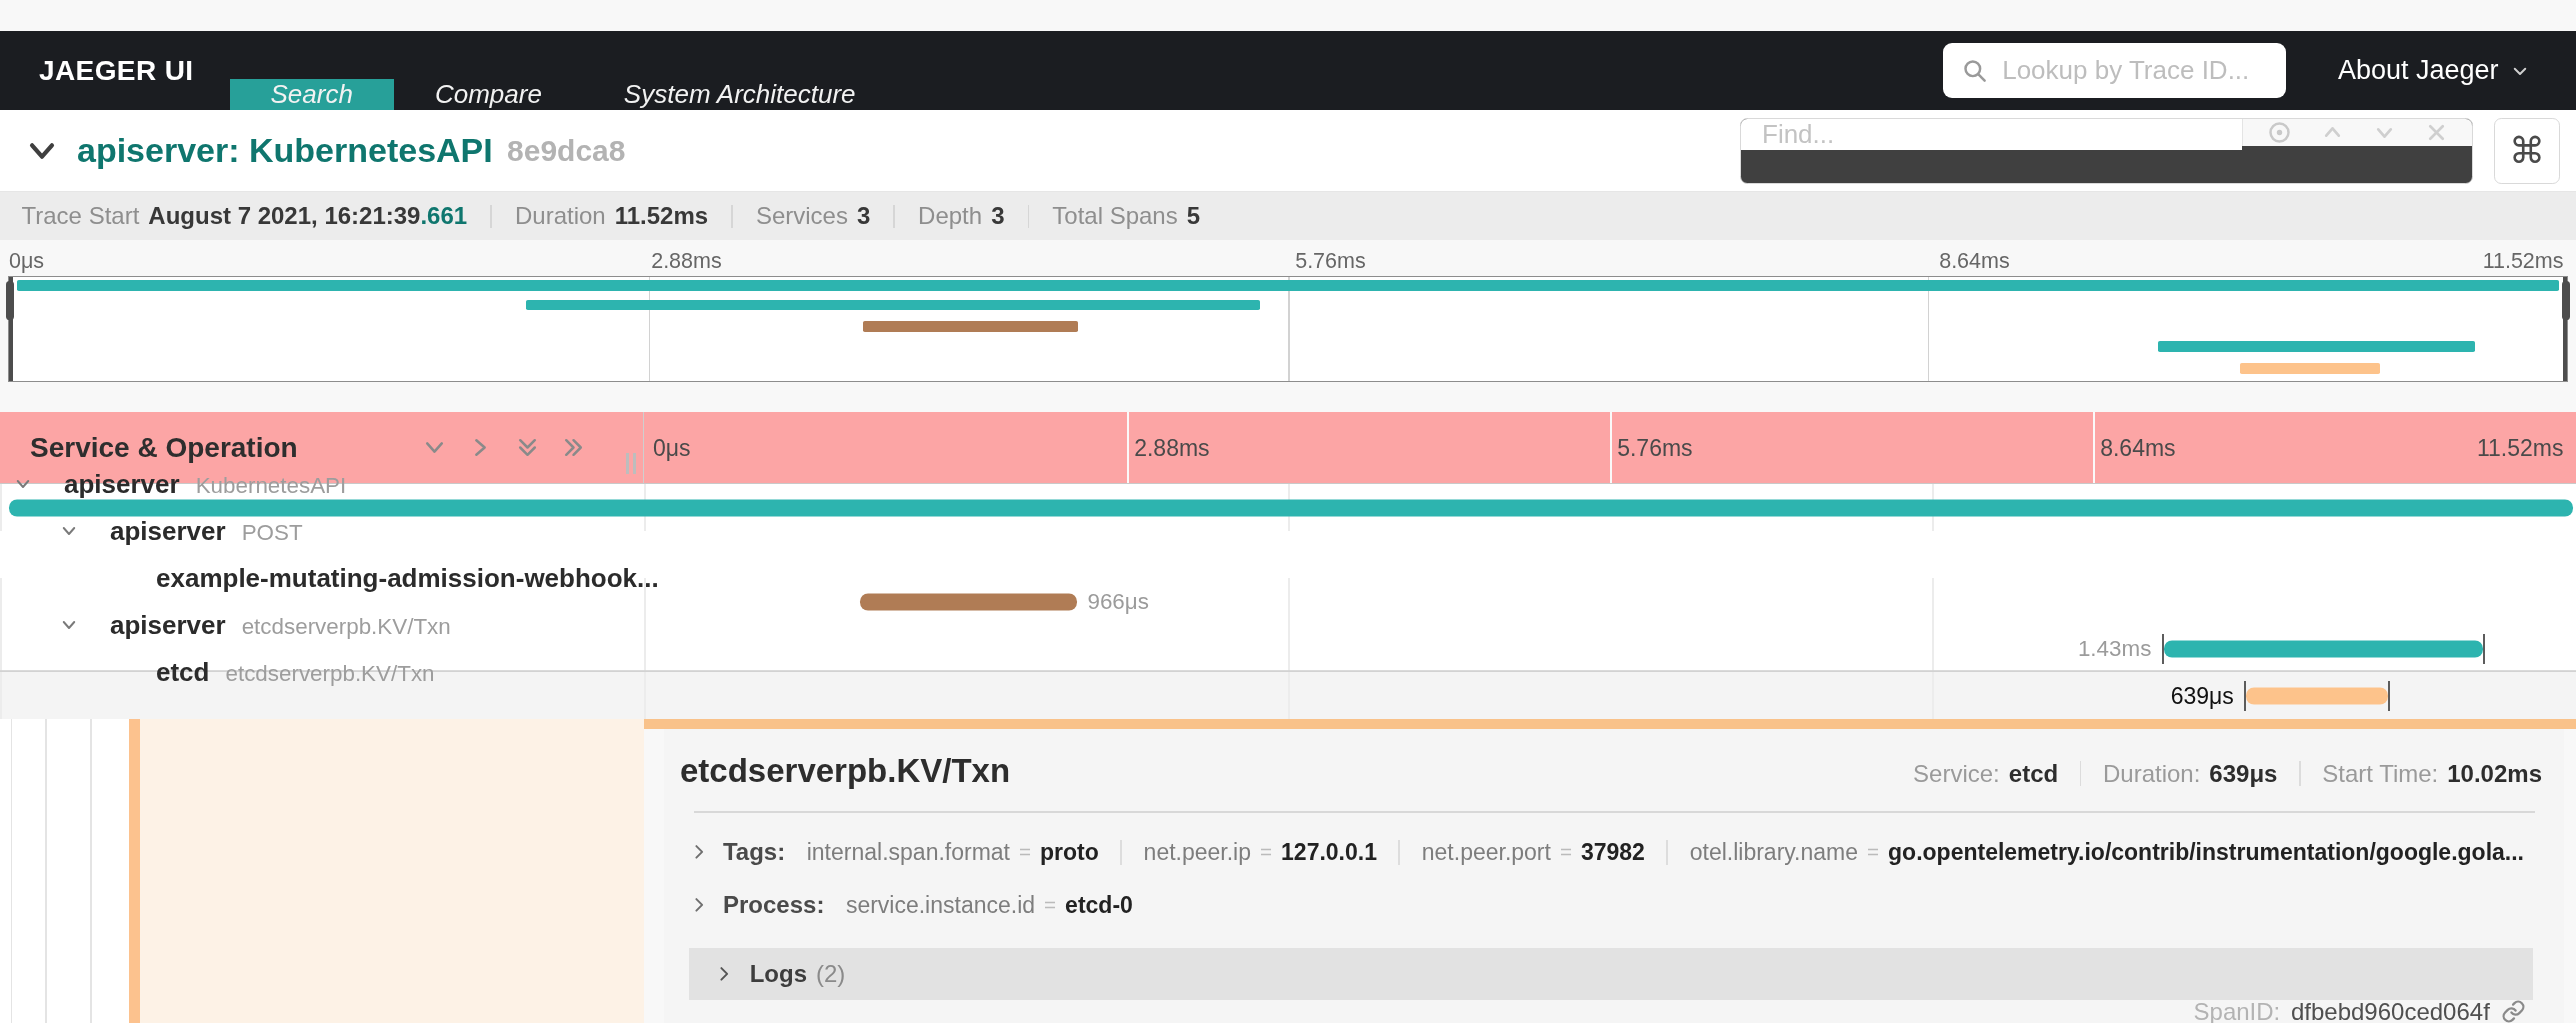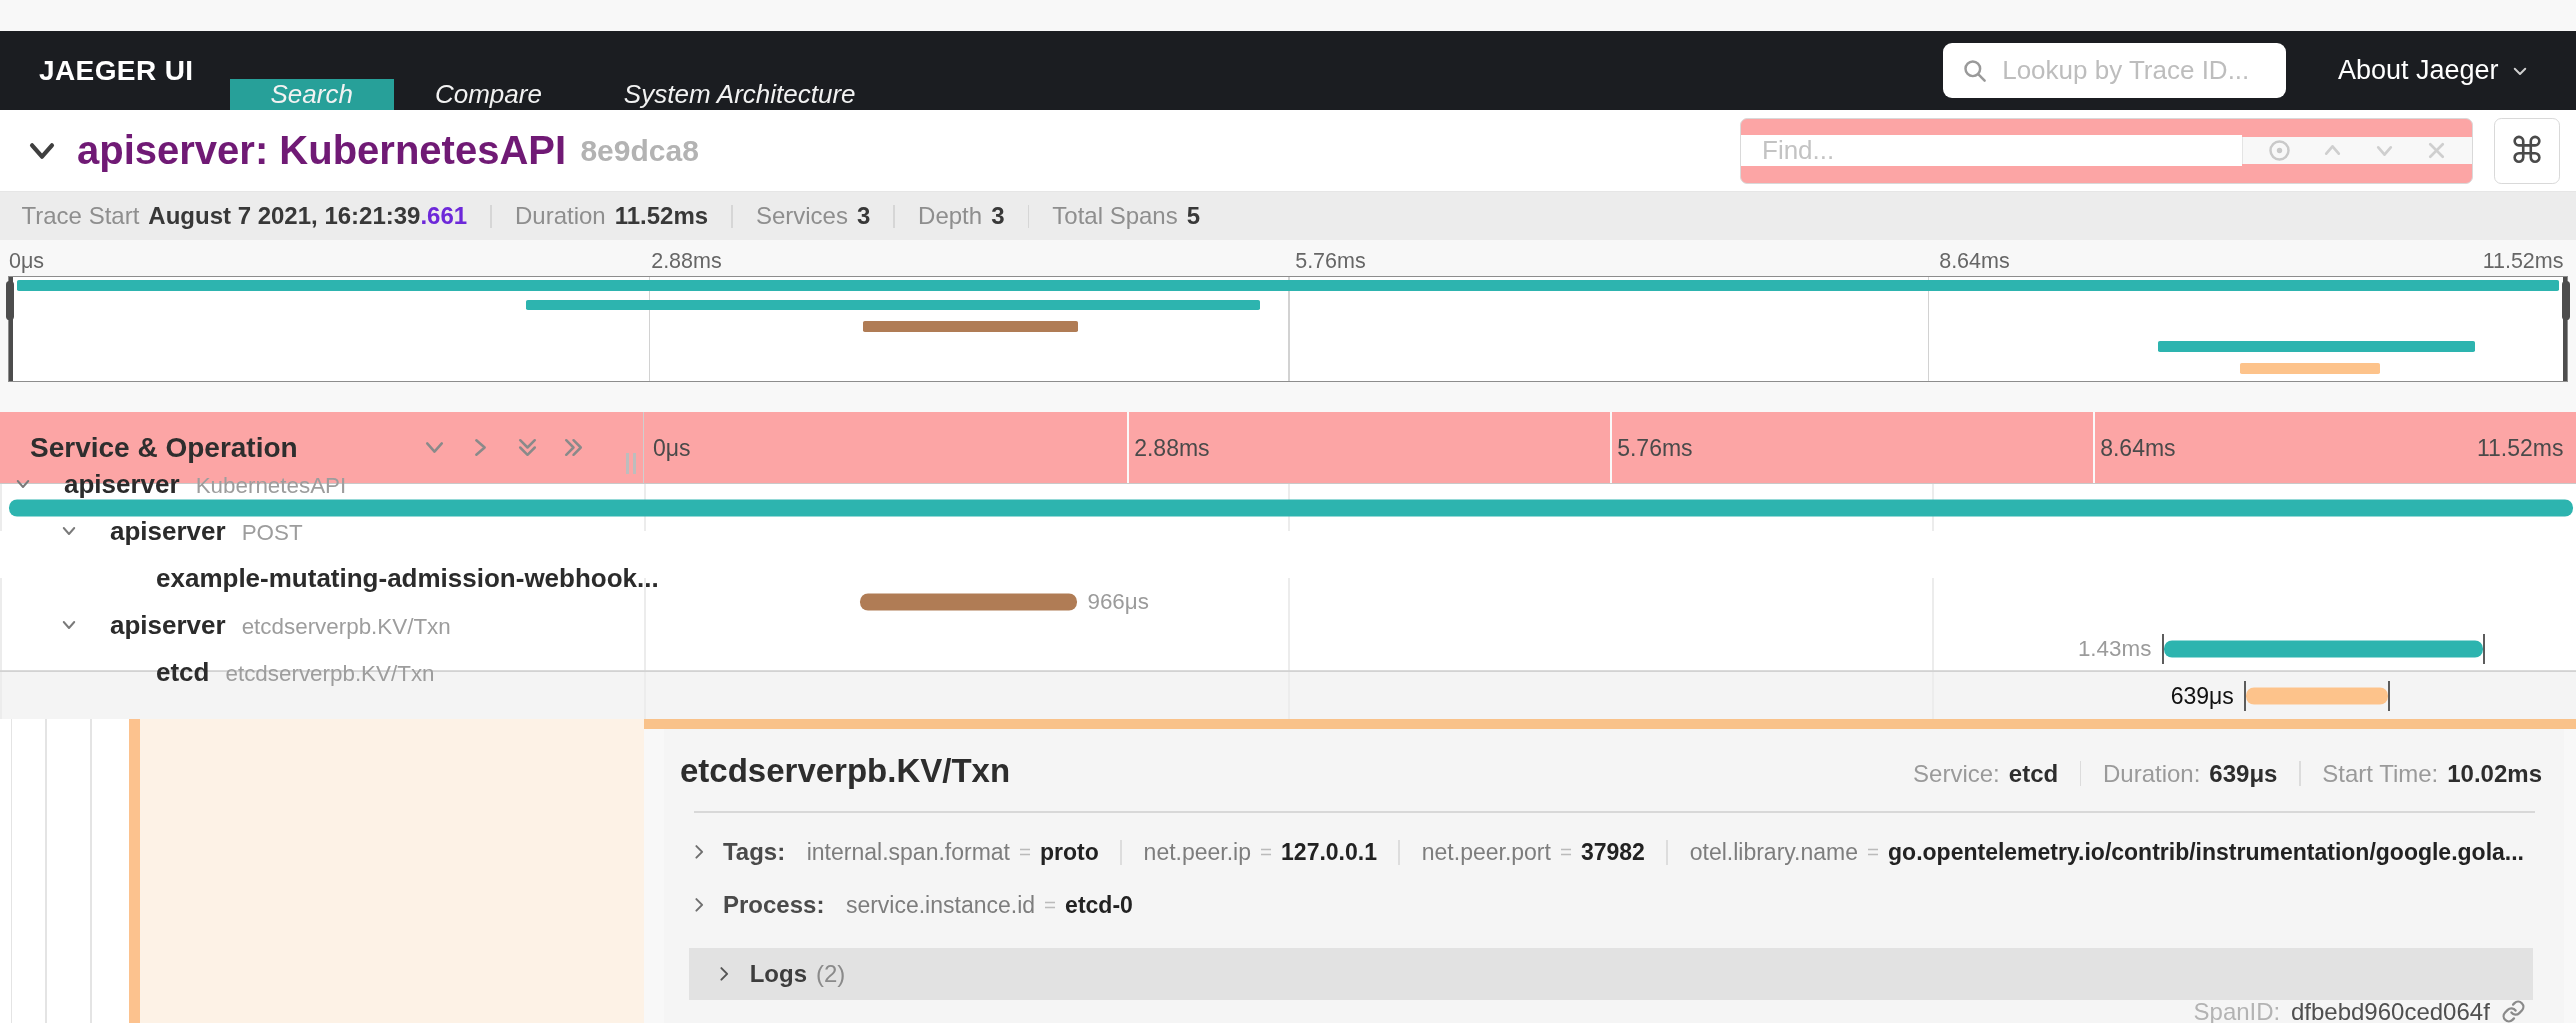--- a/index.html
+++ b/index.html
@@ -15,34 +15,34 @@
   .tab.active { background:#27a099; }
   .nav-right { margin-left:auto; display:flex; align-items:center; gap:52px; margin-right:47px; }
   .lookup { display:flex; align-items:center; gap:14.3px; background:#fff; border-radius:9px; height:55px; width:343px; padding:8px 18px; }
   .lookup input { border:0; outline:0; font-size:26px; color:#333; width:100%; background:transparent; }
   .lookup input::placeholder { color:#bdbdbd; }
   .about { display:flex; align-items:center; gap:12.5px; font-size:27px; color:#fff; cursor:pointer; }
 
   
   .trace-header { height:82px; background:#fff; border-bottom:1.8px solid #e6e6e6; display:flex; align-items:center; padding:0 16px 0 25px; flex:none; }
   .th-chevron { margin-right:18px; display:flex; }
-  .trace-title { font-size:40px; font-weight:700; color:#701a75; white-space:nowrap; }
+  .trace-title { font-size:34px; font-weight:700; color:#0f766e; white-space:nowrap; }
   .trace-id { font-size:30px; font-weight:600; color:#b3b3b3; margin-left:14.3px; }
   .th-controls { margin-left:auto; display:flex; align-items:center; }
-  .find-group { display:flex; height:66px; border:1.8px solid #d9d9d9; border-radius:7.2px; overflow:hidden; background:#fca5a5; align-items:center; }
+  .find-group { display:flex; height:66px; border:1.8px solid #d9d9d9; border-radius:7.2px; overflow:hidden; background:#404040; align-items:flex-start; }
   .find-group input { width:501px; padding:0 21.5px; font-size:26px; border:0; outline:0; color:#444; }
   .find-group input::placeholder { color:#c3c3c3; }
   .find-seg { display:flex; align-items:center; gap:27px; padding:0 23px; background:#f8f8f8; border-left:1.8px solid #e4e4e4; }
   .btn-cmd { width:66px; height:66px; margin-left:21.5px; border:1.8px solid #d9d9d9; border-radius:7.2px; display:flex; align-items:center; justify-content:center; font-size:36px; color:#4a4a4a; background:#fff; cursor:pointer; }
   .btn-view { height:66px; margin-left:21.5px; border:1.8px solid #d9d9d9; border-radius:7.2px; display:flex; align-items:center; gap:16px; padding:0 23px; font-size:27px; color:#444; background:#fff; cursor:pointer; white-space:nowrap; }
 
   
   .summary { height:48px; background:#ececec; display:flex; align-items:center; padding-left:21.5px; font-size:24px; color:#8e8e8e; flex:none; white-space:nowrap; }
   .sum-val { font-weight:700; color:#383838; margin-left:9px; }
-  .sum-ms { font-weight:700; color:#6d28d9; }
+  .sum-ms { font-weight:700; color:#0f766e; }
   .sum-sep { width:1.8px; height:23px; background:#d6d6d6; margin:0 23px; }
 
   
   .minimap { height:172px; background:#f8f8f8; padding-top:7.2px; flex:none; }
   .mm-ticks { position:relative; height:29px; font-size:21.5px; color:#666; }
   .mm-ticks span { position:absolute; top:1.8px; white-space:nowrap; }
   .mm-canvas { position:relative; margin:0 8px; height:106px; background:#fff; border:1.8px solid #8d8d8d; }
   .mm-grid { position:absolute; top:0; bottom:0; width:1.8px; background:#d2d2d2; }
   .mm-bar { position:absolute; height:10.7px; border-radius:1.8px; }
   .mm-scrub { position:absolute; top:0; bottom:0; width:3.6px; background:#4d4d4d; cursor:ew-resize; }

